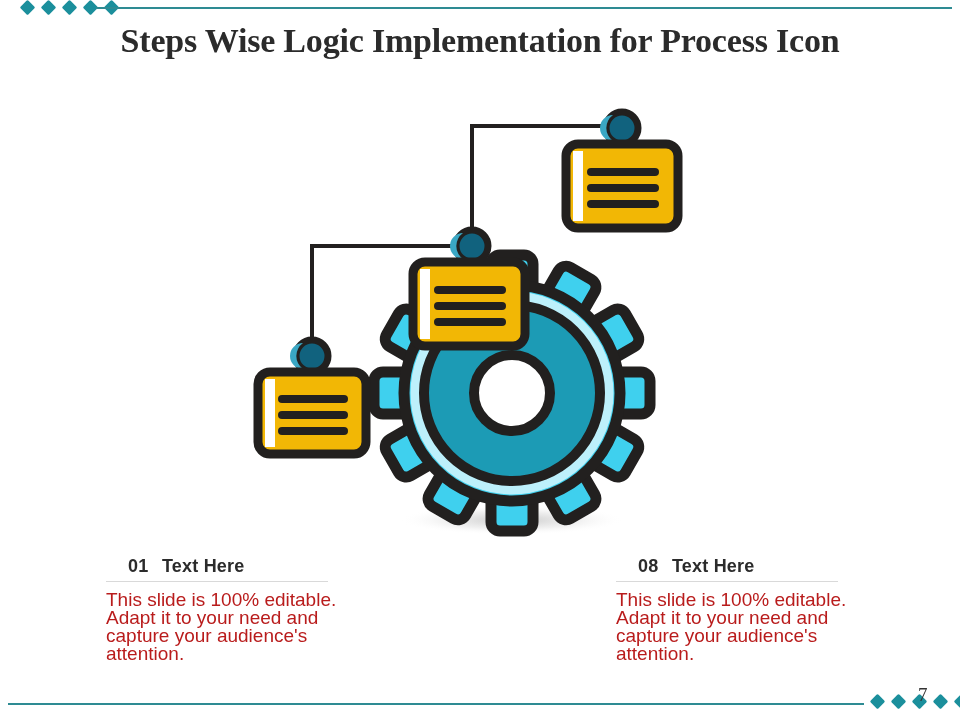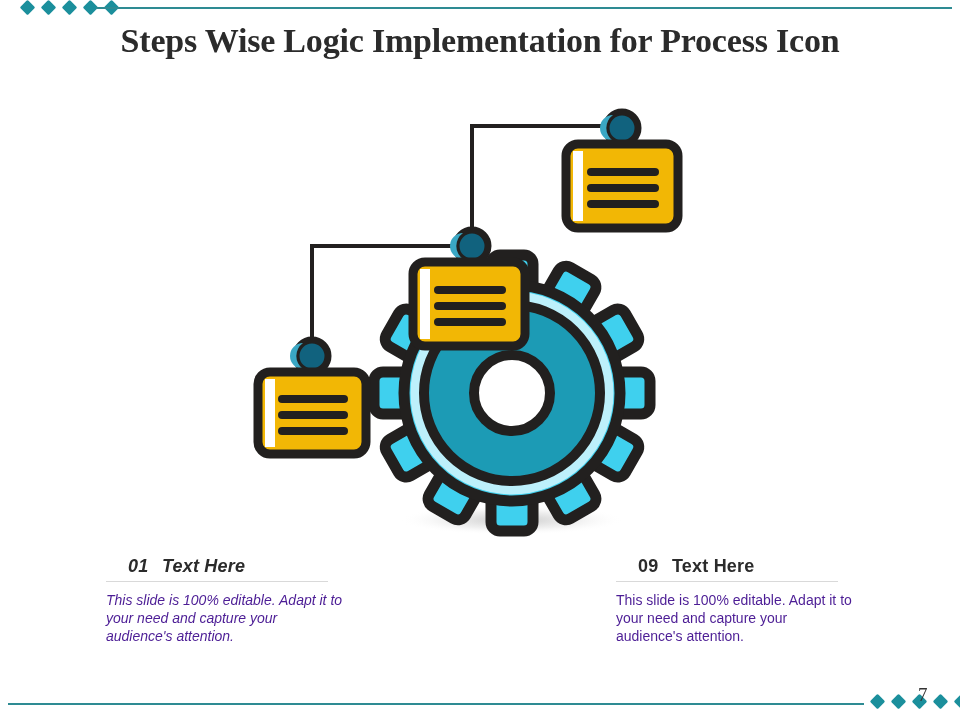--- a/index.html
+++ b/index.html
@@ -84,21 +84,21 @@
     position: absolute;
     left: 250px;
     top: 100px;
     width: 470px;
     height: 440px;
   }
   .graphic svg { display: block; }
 
   
   .tblock { position: absolute; width: 300px; }
-  .tblock.one { left: 106px; top: 556px; font-style: italic; }
+  .tblock.one { left: 106px; top: 556px; }
   .tblock.two { left: 616px; top: 556px; }
 
   .thead {
     display: flex;
     align-items: baseline;
     font-size: 18px;
     font-weight: 700;
     color: #2b2b2b;
     letter-spacing: 0.2px;
     padding-bottom: 4px;
@@ -107,23 +107,23 @@
   }
   .thead .num {
     width: 56px;
     padding-left: 22px;
     box-sizing: border-box;
   }
   .thead .lbl { white-space: pre; text-align: right; }
 
   .tbody {
     margin-top: 9px;
-    font-size: 14px;
+    font-size: 19px;
     line-height: 18px;
-    color: #4c1d95;
+    color: #b91c1c;
     width: 240px;
   }
 </style>
 </head>
 <body>
 
 <div class="slide">
 
   <div class="diamond-row top">
     <span class="dia"></span>
@@ -248,21 +248,21 @@
   <div class="tblock one">
     <div class="thead">
       <span class="num">01</span>
       <span class="lbl">Text Here</span>
     </div>
     <div class="tbody">This slide is 100% editable. Adapt it to your need and capture your audience's attention.</div>
   </div>
 
   <div class="tblock two">
     <div class="thead">
-      <span class="num">09</span>
+      <span class="num">08</span>
       <span class="lbl">Text Here</span>
     </div>
     <div class="tbody">This slide is 100% editable. Adapt it to your need and capture your audience's attention.</div>
   </div>
 
   <div class="bottom-rule"></div>
   <div class="diamond-row bottom">
     <span class="dia"></span>
     <span class="dia"></span>
     <span class="dia"></span>

